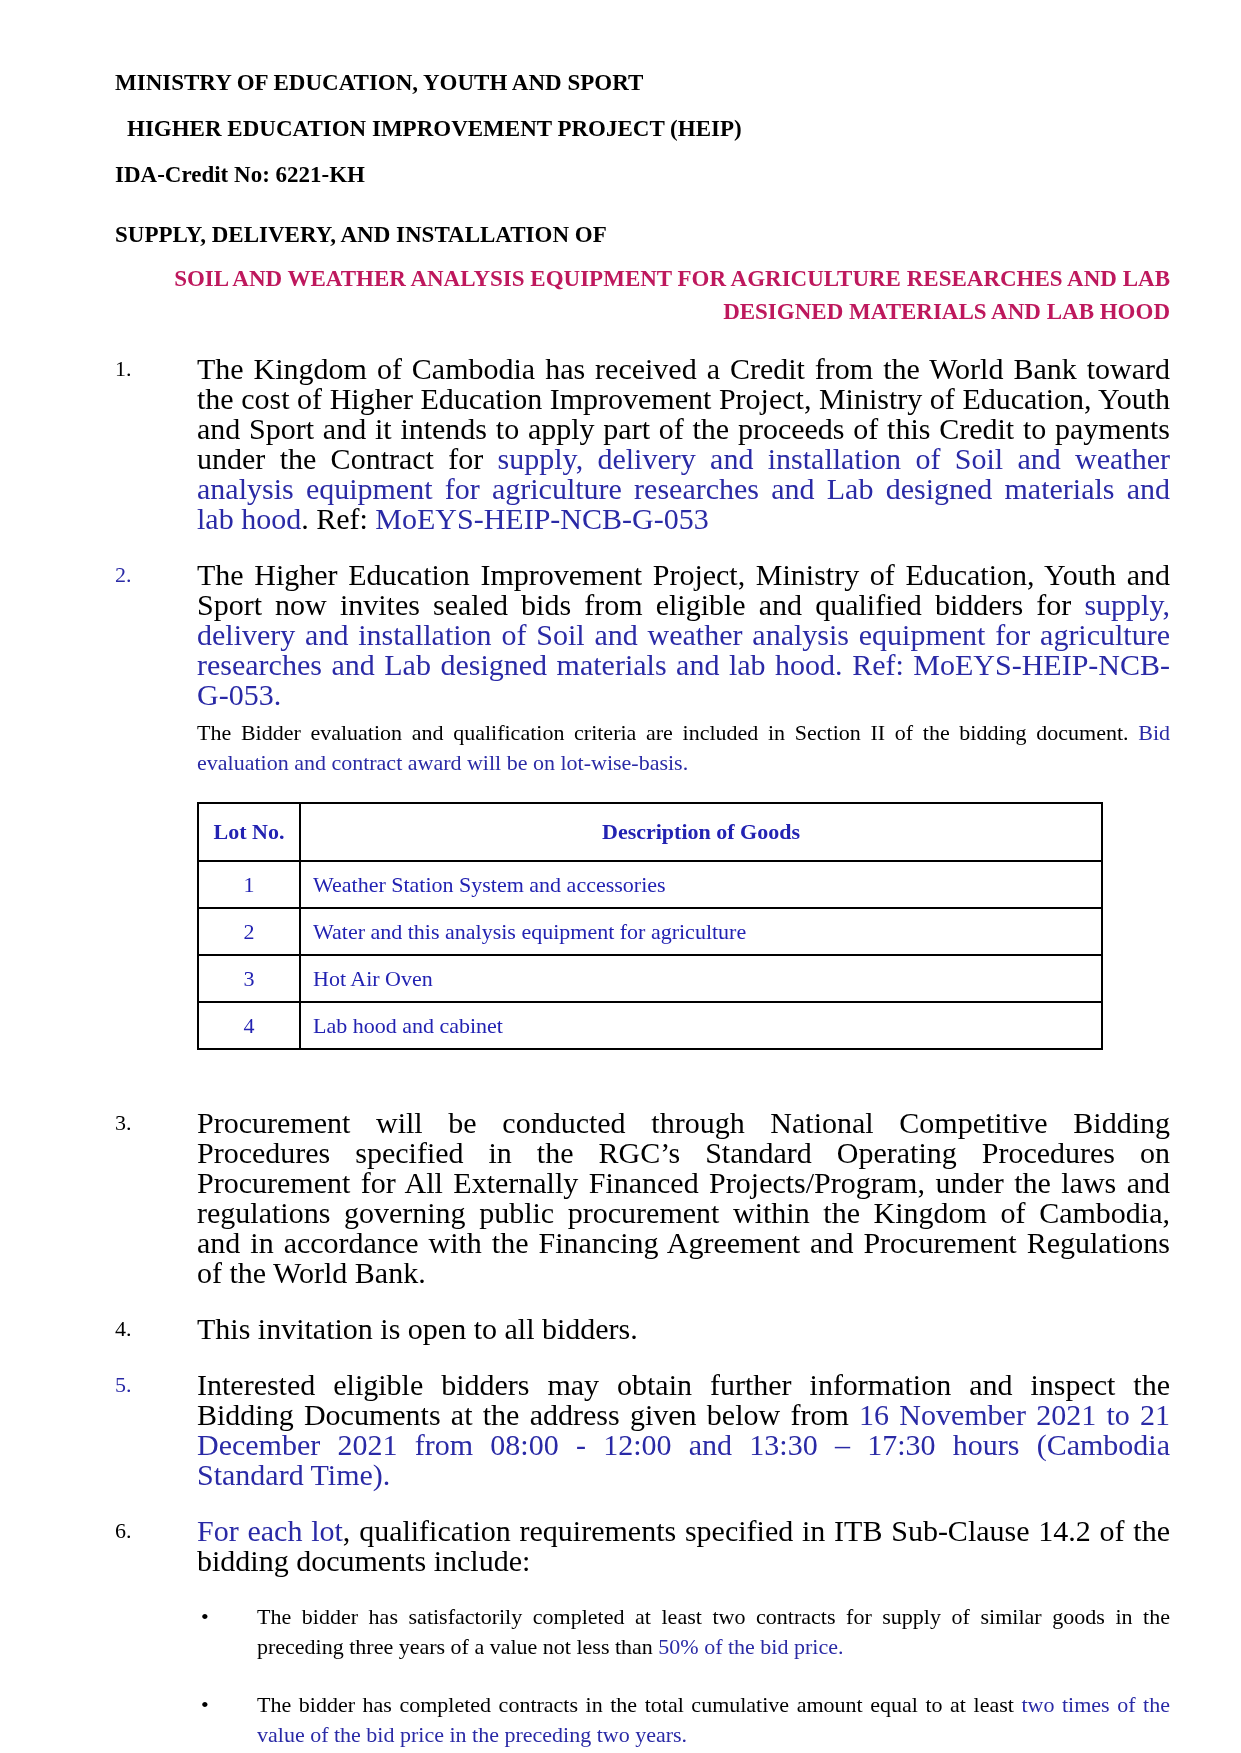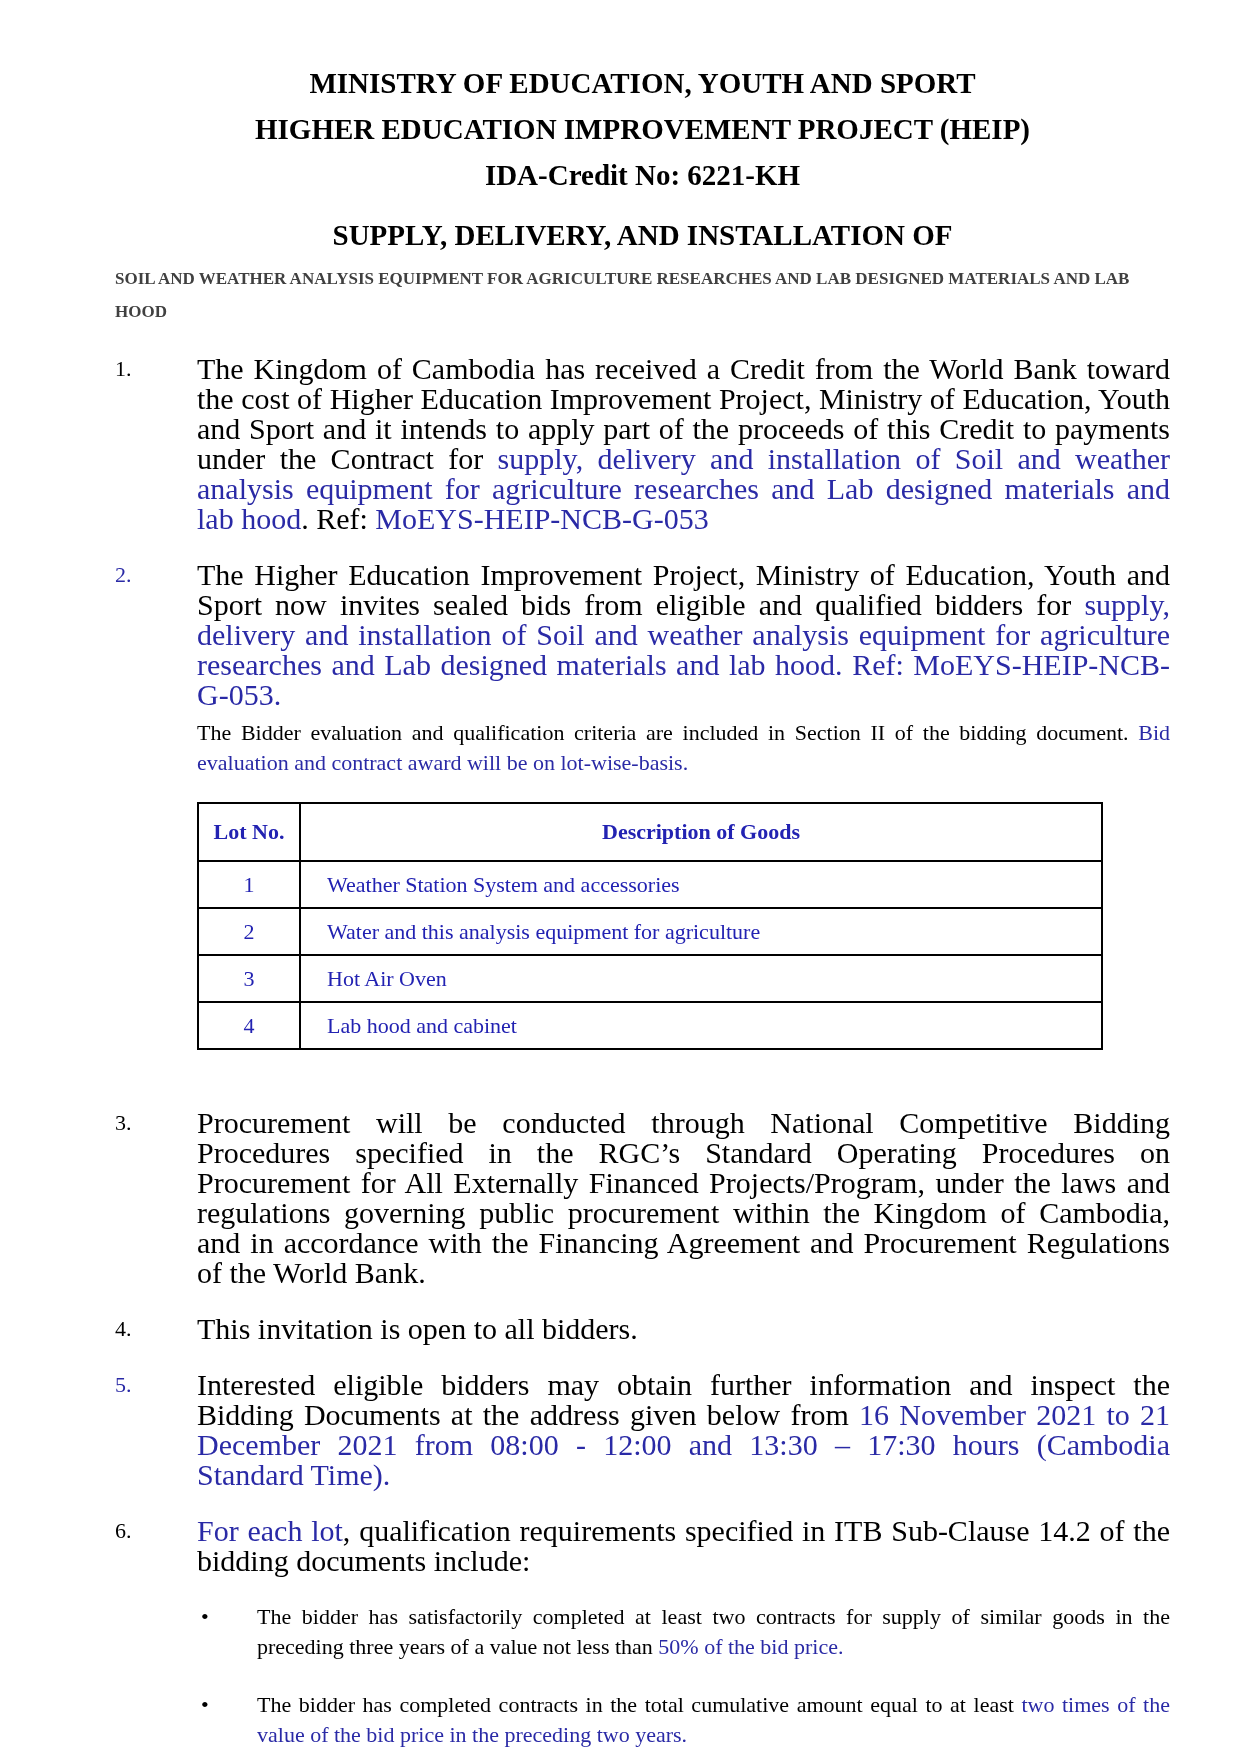--- a/index.html
+++ b/index.html
@@ -16,30 +16,30 @@
   }
   .doc-title {
     text-align:center;
     color:#1F1FCE;
     font-size:37px;
     font-weight:bold;
     line-height:44px;
     margin:0 0 46px 0;
     letter-spacing:0.5px;
   }
-  .center-line { text-align:center; font-weight:bold; font-size:29px; line-height:30px; }
+  .center-line { text-align:left; font-weight:bold; font-size:23px; line-height:30px; }
   .ministry { margin:0 0 16px 0; }
   .project  { margin:12px; }
   .credit   { margin:16px 0 30px 0; }
   .supply   { margin:0 0 12px 0; }
   .subject {
-    text-align:left;
-    color:#404040;
+    text-align:right;
+    color:#be185d;
     font-weight:bold;
-    font-size:17px;
+    font-size:23px;
     line-height:33px;
     margin:0 0 26px 0;
   }
   .pitem { display:flex; margin:0 0 26px 0; }
   .pnum  { flex:0 0 82px; font-size:22px; line-height:30px; }
   .ptext { flex:1; font-size:30px; line-height:30px; text-align:justify; }
   .blue  { color:#2A2AA6; }
   .subpara {
     margin:8px 0 24px 82px;
     font-size:22px; line-height:30px; text-align:justify;
@@ -52,21 +52,21 @@
   }
   .lots-table th, .lots-table td {
     border:2px solid #000000;
     color:#2222B2;
     font-size:22px;
   }
   .lots-table th { height:54px; font-weight:bold; text-align:center;border-radius:25px; }
   .lots-table td { height:43px; }
   .col-lot  { width:102px; }
   .cell-lot { text-align:center; }
-  .cell-desc { text-align:left; padding-left:26px; }
+  .cell-desc { text-align:left; padding-left:12px; }
   .after-table { margin-top:58px; }
   .bullets { margin-left:82px; }
   .bullet-item { display:flex; margin:0 0 28px 0; }
   .bdot { flex:0 0 56px; font-size:22px; line-height:30px; padding-left:4px; }
   .btext { flex:1; font-size:22px; line-height:30px; text-align:justify; }
   .footer {
     position:absolute;
     top:1770px;
     right:96px;
     font-size:21px;

